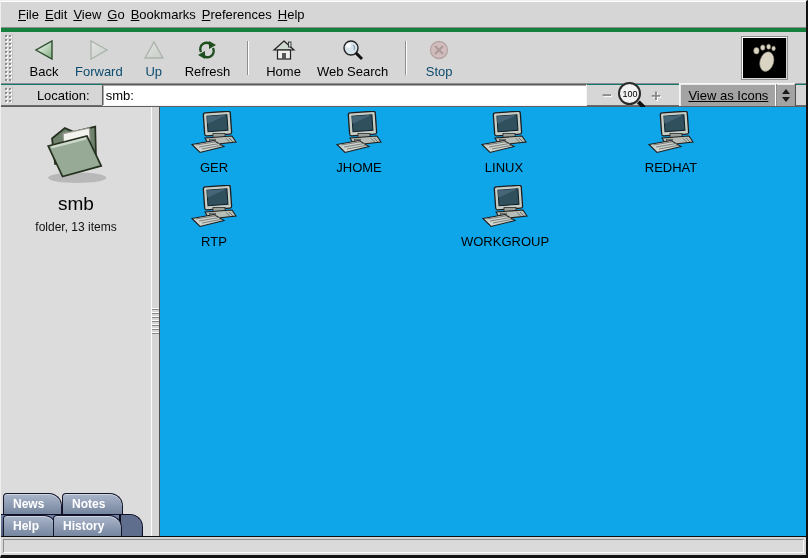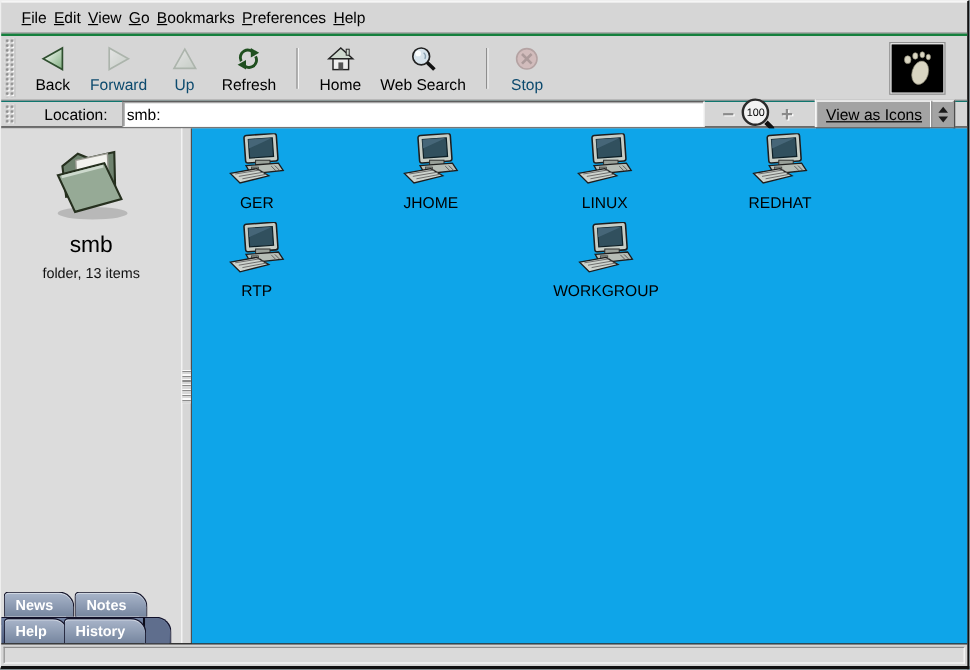--- a/index.html
+++ b/index.html
@@ -14,21 +14,21 @@
   .menubar {
     height:27px; display:flex; align-items:center; padding-left:14px; 
     border-bottom:1px solid #8e8e8e; box-shadow:inset 0 1px 0 #fff;
     font-size:13px; color:#000; flex:none;
   }
   .mitem { padding:2px 3px; cursor:default; white-space:nowrap; }
   .mitem u { text-decoration:underline; }
   
   .toolbar {
     height:56px; display:flex; align-items:center; padding:0 14px 0 3px;
-    border-top:2px solid #15803d; border-bottom:1px solid #8e8e8e; flex:none;
+    border-top:4px solid #15803d; border-bottom:1px solid #8e8e8e; flex:none;
   }
   .grip {
     width:9px; align-self:stretch; margin:2px 8px 2px 0;
     background-image:radial-gradient(circle at 2px 2px,#8f8f8f 1px,rgba(0,0,0,0) 1.3px),
                      radial-gradient(circle at 3px 3px,#ffffff 1px,rgba(0,0,0,0) 1.3px);
     background-size:4px 4px; border-right:1px solid #c4c4c4;
   }
   .tbtn {
     min-width:46px; padding:4px 8px 2px; display:flex; flex-direction:column;
     align-items:center; gap:3px; font-size:13px; color:#000; cursor:default;
@@ -315,21 +315,21 @@
               <use href="#pc-icon"></use>
             </svg></span>
         <span class="dlabel">JHOME</span>
       </div>
       <div class="ditem" style="left:289px;top:4px;">
         <span><svg width="48" height="44">
               <use href="#pc-icon"></use>
             </svg></span>
         <span class="dlabel">LINUX</span>
       </div>
-      <div class="ditem" style="left:435px;top:4px;">
+      <div class="ditem" style="left:456px;top:4px;">
         <span><svg width="48" height="44">
               <use href="#pc-icon"></use>
             </svg></span>
         <span class="dlabel">REDHAT</span>
       </div>
 
       <div class="ditem" style="left:-1px;top:78px;">
         <span><svg width="48" height="44">
               <use href="#pc-icon"></use>
             </svg></span>

